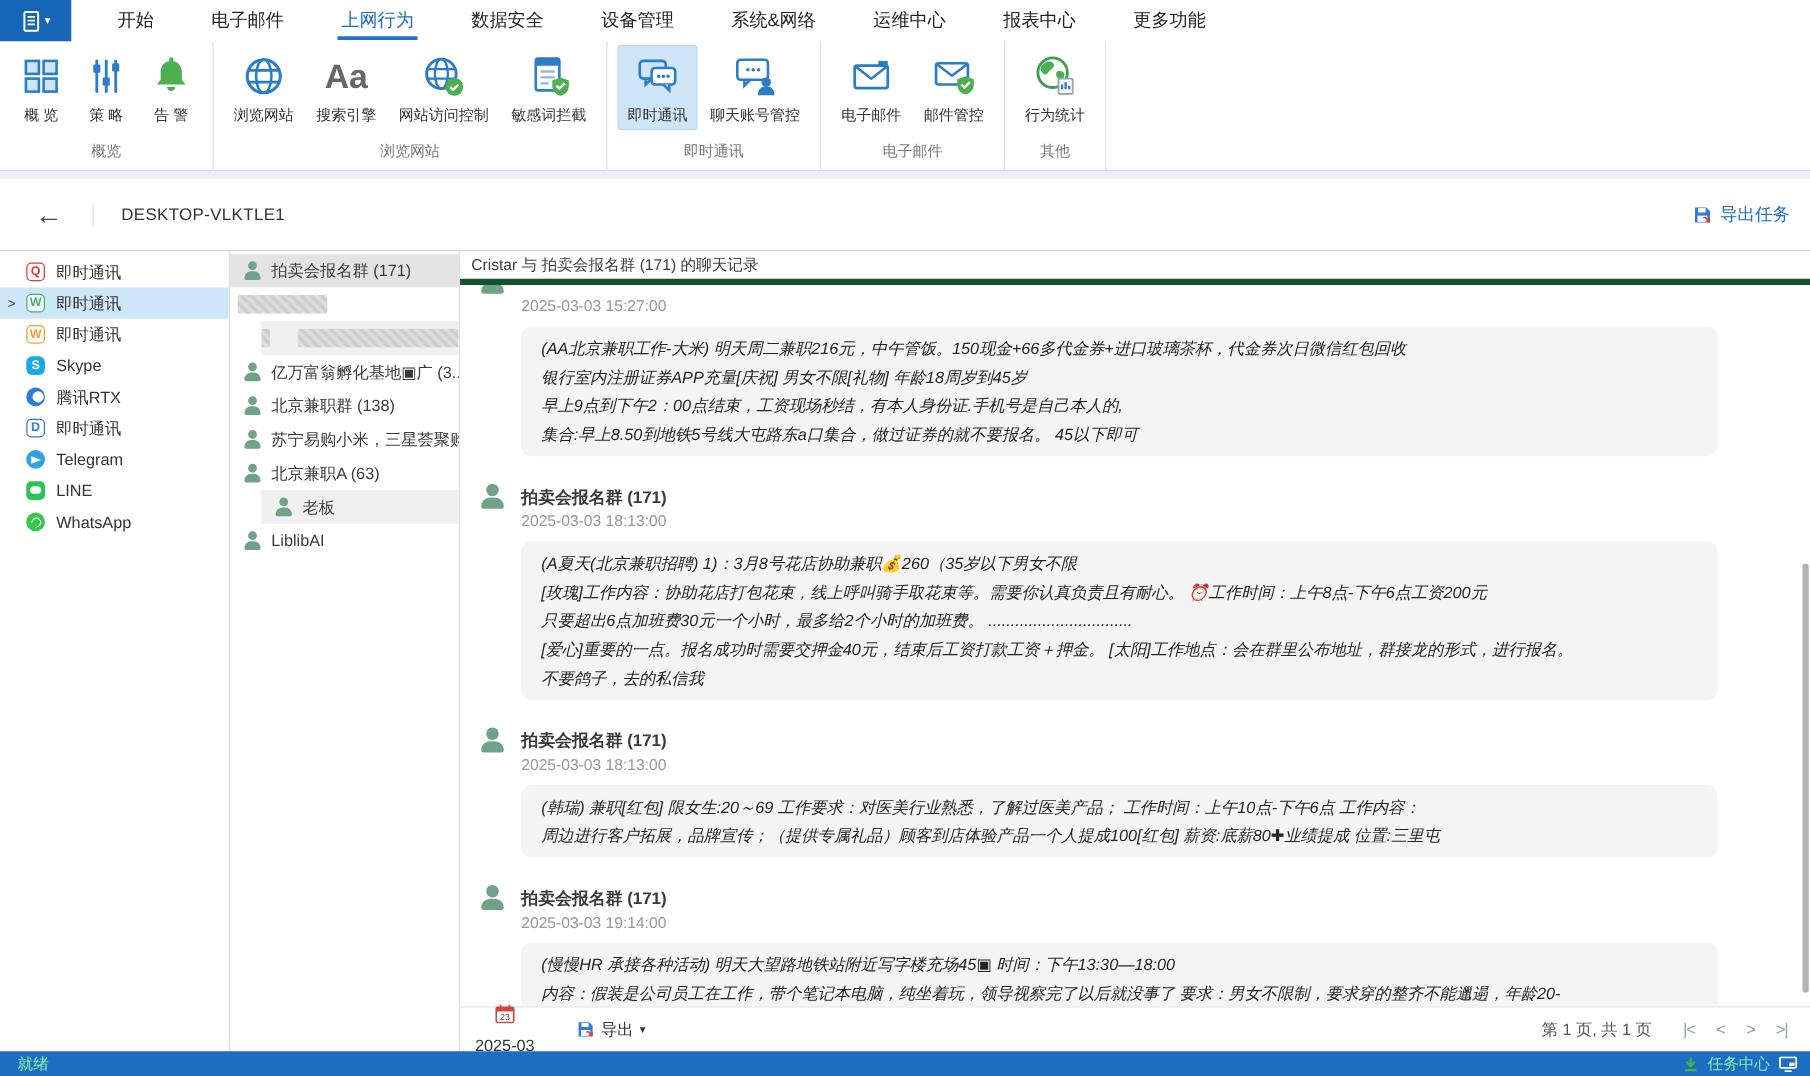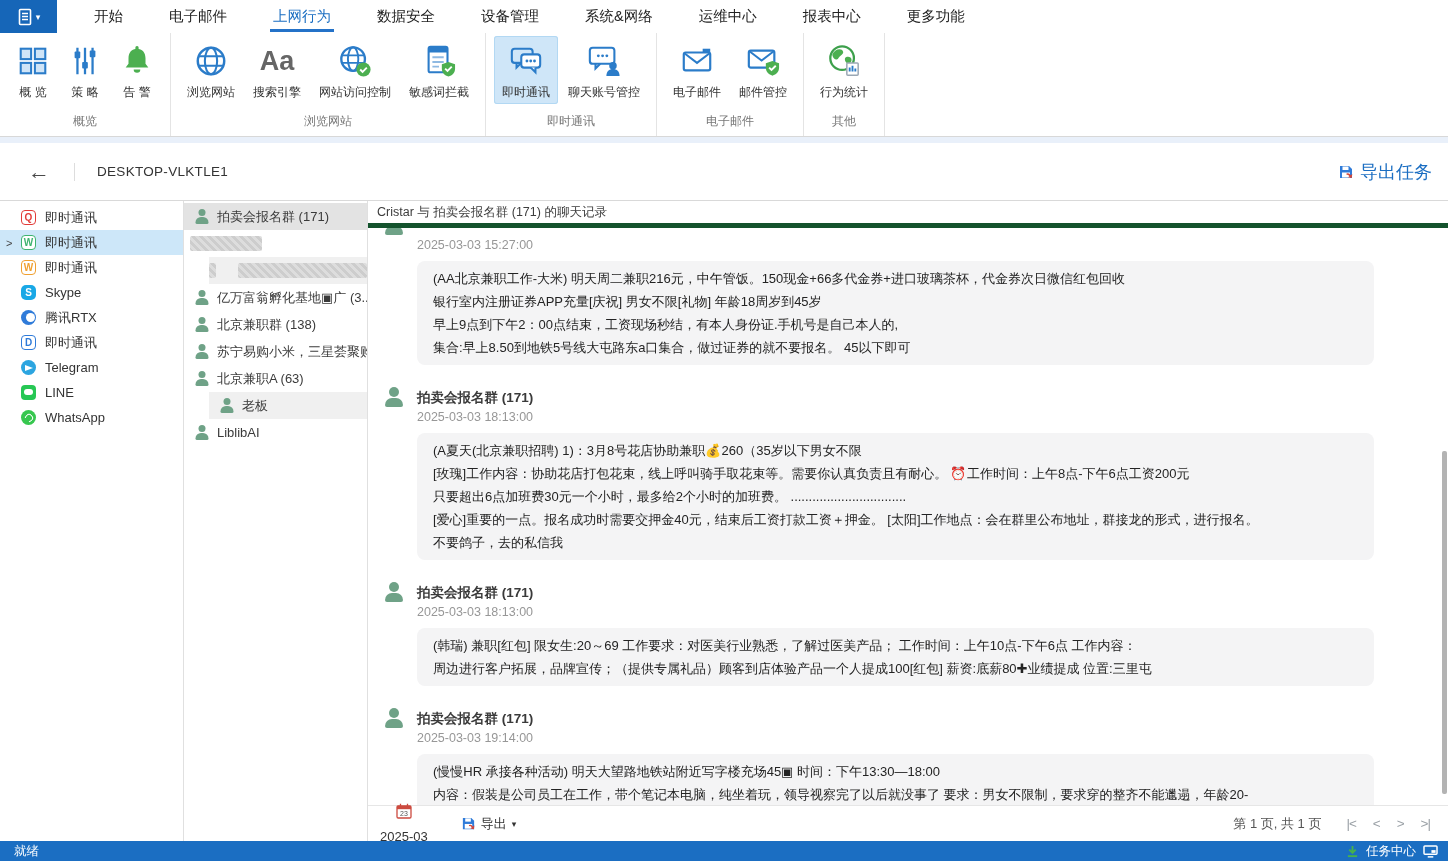--- a/index.html
+++ b/index.html
@@ -27,21 +27,21 @@
   .glabel { text-align:center; font-size:12px; color:#777; padding:2px 0 6px; }
   .aa-glyph { font-size:27px; color:#666; font-weight:bold; line-height:1; }
 
   .band { height:6px; background:#e9f0fa; }
 
   
   .crumb { height:57px; display:flex; align-items:center; background:#fff; position:relative; }
   .back { font-size:22px; color:#4a4a4a; margin-left:28px; cursor:pointer; line-height:1; }
   .crumbsep { width:1px; height:18px; background:#ddd; margin:0 22px 0 24px; }
   .device { font-size:13.5px; color:#333; letter-spacing:.3px; }
-  .exporttask { position:absolute; right:16px; display:flex; align-items:center; gap:6px; color:#1b6ec2; font-size:18px; cursor:pointer; }
+  .exporttask { position:absolute; right:16px; display:flex; align-items:center; gap:6px; color:#1b6ec2; font-size:14px; cursor:pointer; }
 
   
   .content { position:absolute; left:0; right:0; top:200px; bottom:20px; border-top:1px solid #d9d9d9; display:flex; background:#fff; }
 
   .sidebar { width:184px; border-right:1px solid #e0e0e0; padding-top:4px; }
   .sideitem { height:25px; display:flex; align-items:center; padding-left:21px; gap:9px; font-size:13px; color:#333; position:relative; cursor:pointer; white-space:nowrap; }
   .sideitem.selected { background:#cde7f9; }
   .expander { position:absolute; left:6px; font-size:11px; color:#444; }
   .appicon { width:15px; height:15px; border-radius:4px; display:flex; align-items:center; justify-content:center; font-size:10px; font-weight:bold; flex:none; line-height:1; }
   .ic-qq   { border:1.5px solid #e23c39; color:#e23c39; background:#fff; }
@@ -76,35 +76,35 @@
   
   .chat { flex:1; display:flex; flex-direction:column; position:relative; min-width:0; }
   .chat-header { height:27px; border-bottom:5px solid #14532d; display:flex; align-items:center; padding-left:9px; font-size:12.5px; color:#3d3d3d; }
   .messages { flex:1; overflow:hidden; padding-left:16px; position:relative; }
   .msg { margin-top:22px; }
   .msg.first { margin-top:0; padding-top:8px; position:relative; }
   .msg.first .avatar { position:absolute; top:-13px; left:0; }
   .msg-head { display:flex; align-items:flex-start; gap:13px; margin-bottom:3px; }
   .sender { font-size:13.5px; font-weight:bold; color:#3a3a3a; padding-top:2px; }
   .time { margin-left:33px; font-size:12.5px; color:#979797; margin-top:2px; }
-  .bubble { margin-left:33px; margin-top:9px; background:#f4f4f5; border-radius:8px; padding:6px 16px; width:957px; font-size:13px; line-height:23px; color:#232323; white-space:pre-line; }
+  .bubble { margin-left:33px; margin-top:9px; background:#f4f4f5; border-radius:8px; padding:6px 16px; width:957px; font-size:13px; line-height:23px; color:#232323; white-space:pre-line;font-style:italic; }
 
   .chat-footer { height:36px; border-top:1px solid #e6e6e6; display:flex; align-items:center; padding:0 18px 0 12px; gap:9px; font-size:13px; color:#333; }
   .monthpick { display:flex; align-items:center; gap:10px; cursor:pointer;flex-direction:column; }
   .exportbtn { display:flex; align-items:center; gap:5px; margin-left:24px; cursor:pointer; }
   .exportbtn .caret { font-size:9px; color:#333; }
   .spacer { flex:1; }
   .pageinfo { color:#555; }
   .pager { display:flex; gap:17px; color:#9aa0a6; font-size:13.5px; margin-left:16px; }
   .pager span { cursor:pointer; letter-spacing:-1px; }
 
   .vscroll { position:absolute; right:1px; top:250px; width:5px; height:343px; background:#b3b3b3; border-radius:2px; cursor:pointer; }
 
   
-  .statusbar { position:absolute; left:0; right:0; bottom:0; height:20px; background:#1b6ec2; display:flex; align-items:center; color:#ffffff; font-size:12.5px; padding:0 10px 0 14px; gap:8px; }
+  .statusbar { position:absolute; left:0; right:0; bottom:0; height:20px; background:#1b6ec2; display:flex; align-items:center; color:#86efac; font-size:12.5px; padding:0 10px 0 14px; gap:8px; }
   .status-right { margin-left:auto; display:flex; align-items:center; gap:7px; cursor:pointer;justify-content:flex-end; }
 </style>
 </head>
 <body>
 
 <div class="window">
 
   <div class="tabbar">
     <div class="appbtn">
       <svg width="16" height="18" viewBox="0 0 16 18">

